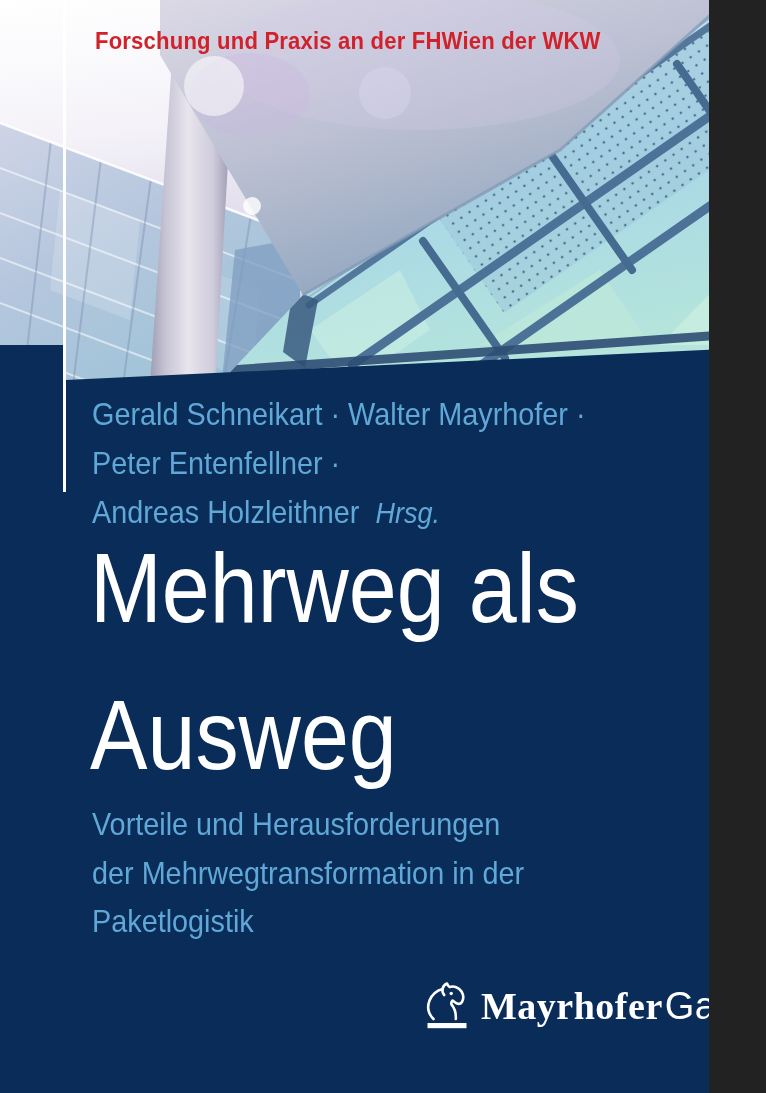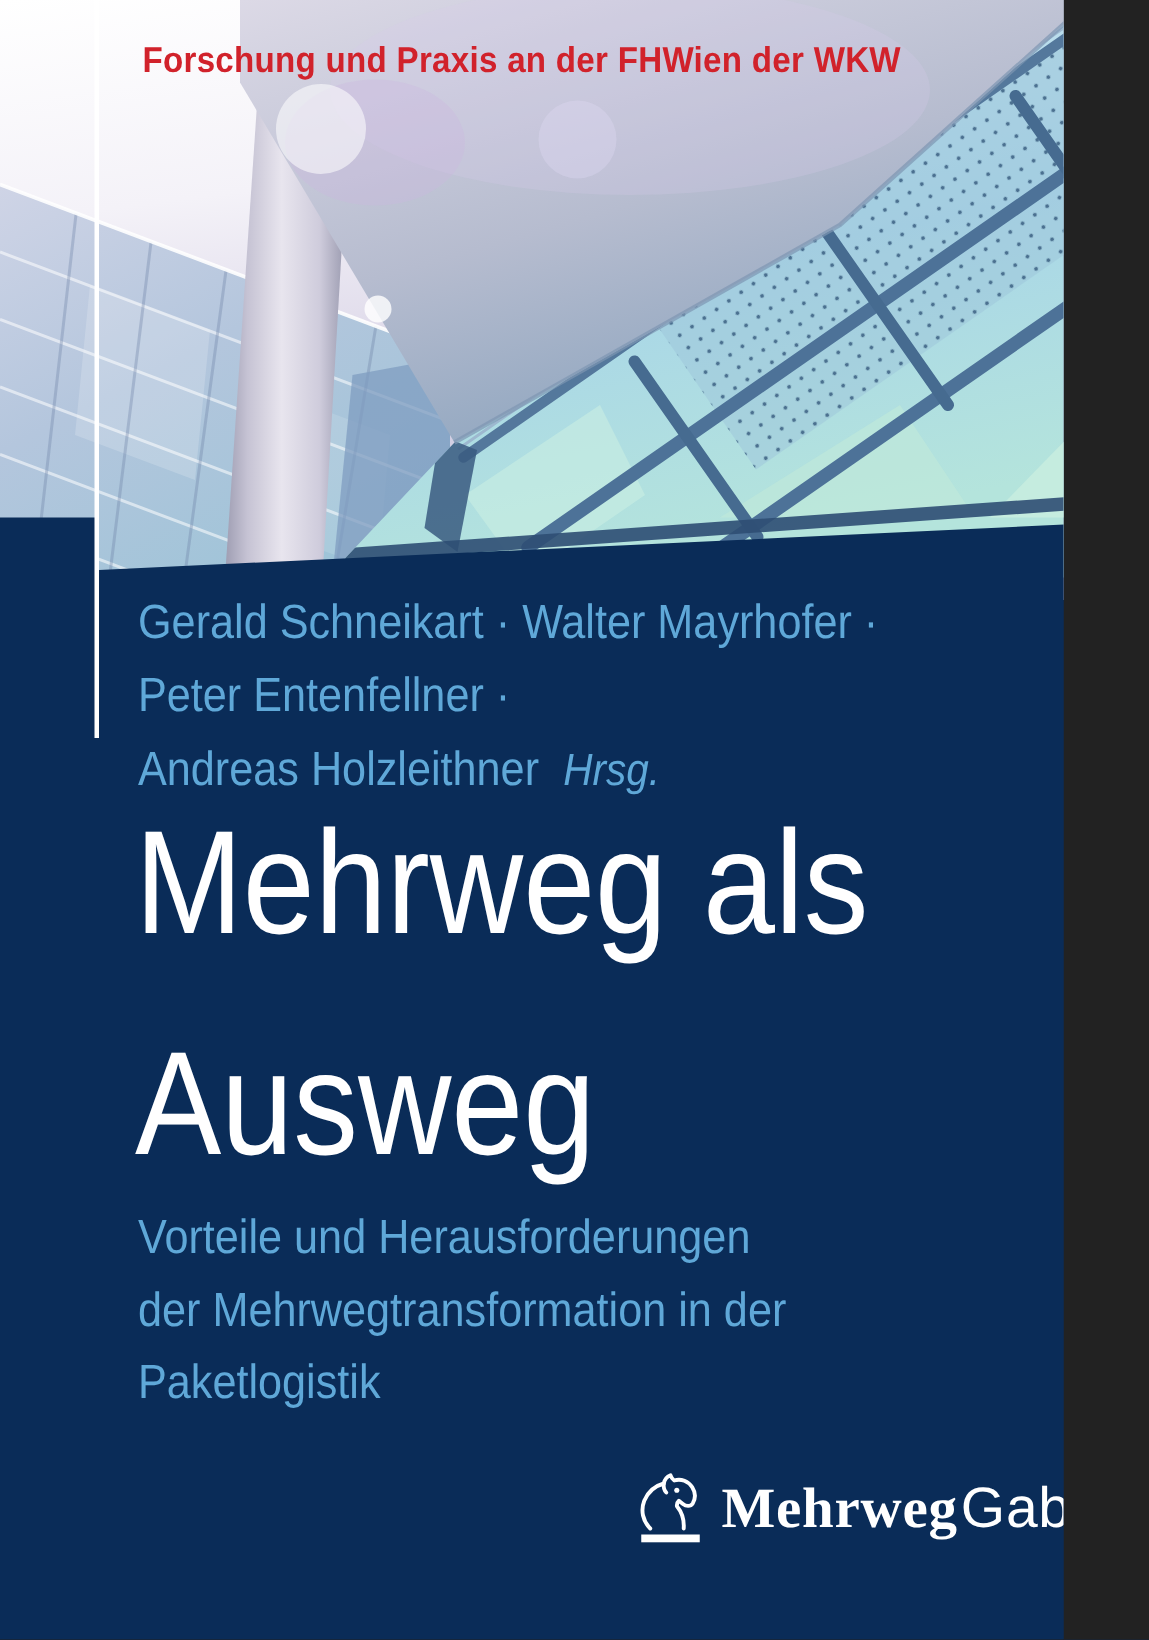--- a/index.html
+++ b/index.html
@@ -188,17 +188,17 @@
 
   <div class="publisher">
     <svg class="knight" width="48" height="52" viewBox="0 0 48 52" aria-hidden="true">
       <g fill="none" stroke="#ffffff" stroke-width="2.6" stroke-linejoin="round" stroke-linecap="round">
         <path d="M9.5 39 C4.5 34 3 27 5.5 20.5 C8 14.5 13 10.5 18.5 9 C19 6.5 20.5 4.5 23 3.5 C23.5 5 24.3 6.2 25.5 7 C30 5.5 35 7.5 37.5 11.5 C39.8 15.2 39.6 19.3 37.8 22.3 C36.3 24.6 33.3 24.2 31.3 22.6 L28.6 20.5 C27.6 21.4 27.1 22.6 27.3 24.2 C30.6 28.2 32.2 33.2 31.8 39"></path>
         <path d="M18.5 9 C18.2 11.5 18.8 13.5 20.2 15"></path>
       </g>
       <circle cx="27.2" cy="13.5" r="1.7" fill="#ffffff"></circle>
       <rect x="3.5" y="43" width="39" height="5.2" fill="#ffffff"></rect>
     </svg>
-    <span class="sp">Mehrweg</span>
+    <span class="sp">Mayrhofer</span>
     <span class="ga">Gabler</span>
   </div>
 
 </div>
 
 </body></html>

